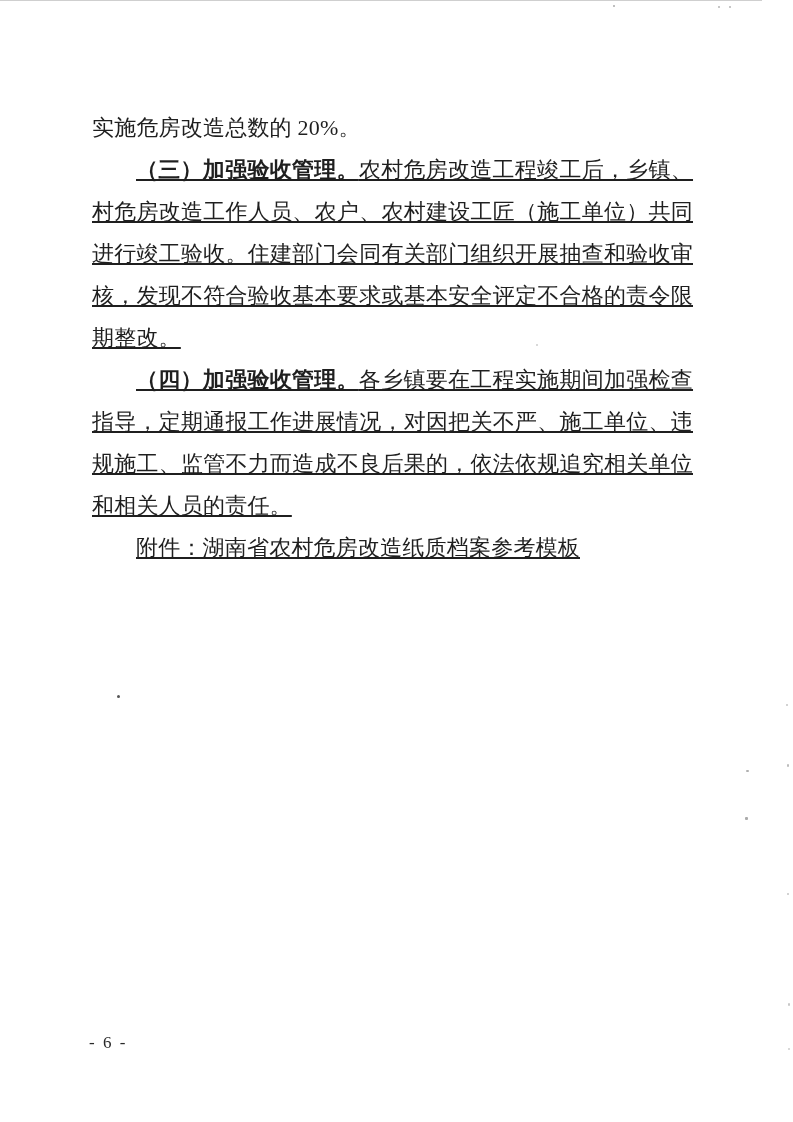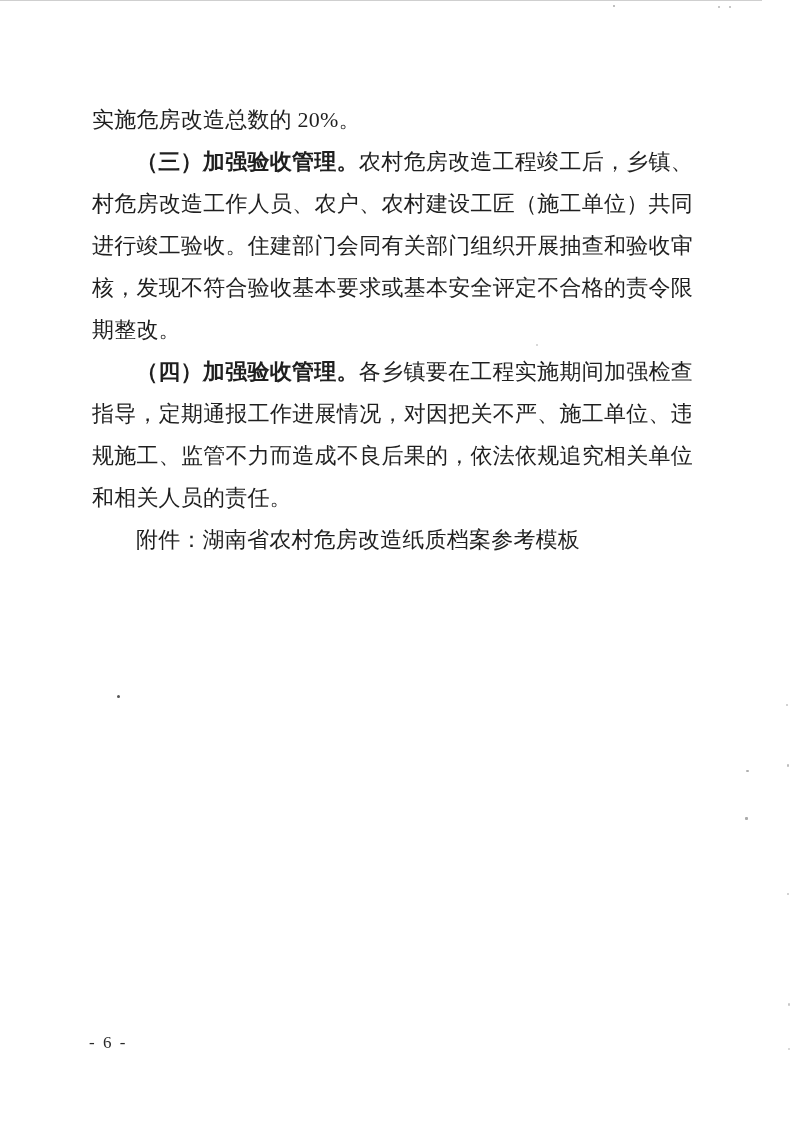--- a/index.html
+++ b/index.html
@@ -11,35 +11,36 @@
     position: relative;
     width: 793px;
     height: 1122px;
     background: #ffffff;
     overflow: hidden;
     font-family: "Liberation Serif", "DejaVu Serif", serif;
   }
   .doc-body {
     position: absolute;
     left: 92px;
-    top: 99px;
+    top: 107px;
     width: 601px;
     font-size: 22px;
     line-height: 42px;
     color: #1f1f1f;
     text-align: justify;
     text-justify: inter-ideograph;
     letter-spacing: 0.2px;
   }
   .para {
     margin: 0;
     padding: 0;
   }
   .para.indent {
     text-indent: 44px;
+    text-decoration: underline;
   }
   .lead {
     font-weight: 700;
   }
   .page-number {
     position: absolute;
     left: 89px;
     top: 1033px;
     font-size: 17px;
     letter-spacing: 2px;

